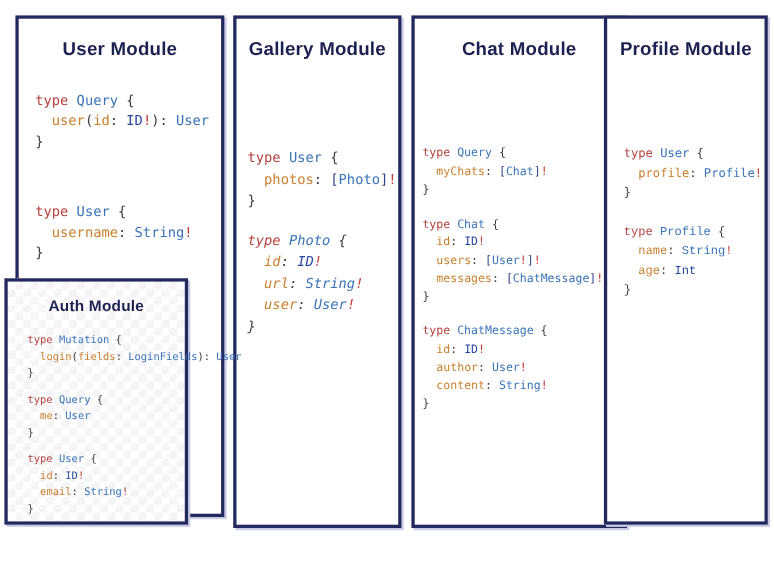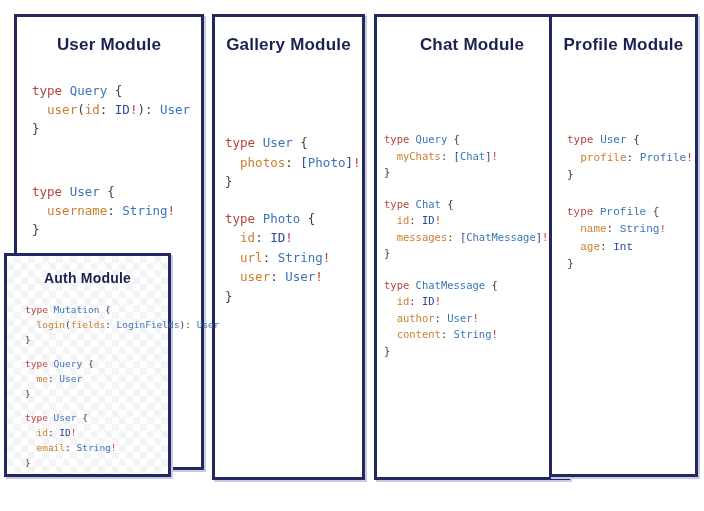--- a/index.html
+++ b/index.html
@@ -36,21 +36,21 @@
     font-size: 17px; line-height: 24px; font-weight: 700;
     color: var(--title); letter-spacing: 0.2px;
   }
   .panel-auth .panel-title { margin-top: 12px; font-size: 14px; line-height: 20px; }
 
   .code { font-family: "DejaVu Sans Mono", "Liberation Mono", monospace; }
   .code-line { white-space: pre; }
   .panel-user .code    { margin: 24px 0 0 15px; font-size: 12.5px; line-height: 19px; }
   .panel-user .code-block + .code-block { margin-top: 44px; }
   .panel-gallery .code { margin: 76px 0 0 10px; font-size: 12.5px; line-height: 19.5px; }
-  .panel-gallery .code-block + .code-block { margin-top: 17px; }
+  .panel-gallery .code-block + .code-block { margin-top: 17px; font-style: italic; }
   .panel-chat .code    { margin: 74px 0 0 7px; font-size: 10.5px; line-height: 16.5px; }
   .panel-chat .code-block + .code-block { margin-top: 15px; }
   .panel-profile .code { margin: 74px 0 0 15px; font-size: 11px; line-height: 17.5px; }
   .panel-profile .code-block + .code-block { margin-top: 20px; font-family: Liberation Mono, monospace; }
   .panel-auth .code    { margin: 14px 0 0 18px; font-size: 9.5px; line-height: 15px; }
   .panel-auth .code-block + .code-block { margin-top: 9px; }
 
   .tok-kw { color: var(--kw); }
   .tok-tn { color: var(--tn); margin-top: 48px; }
   .tok-sc { color: var(--sc); font-weight: 500; }
@@ -102,20 +102,21 @@
     <h2 class="panel-title">Chat Module</h2>
     <div class="code">
         <div class="code-block">
           <div class="code-line"><span class="tok-kw">type </span><span class="tok-tn">Query </span><span class="tok-pn">{</span></div>
           <div class="code-line"><span class="tok-pn">  </span><span class="tok-fd">myChats</span><span class="tok-pn">: </span><span class="tok-bk">[</span><span class="tok-tn">Chat</span><span class="tok-bk">]</span><span class="tok-bg">!</span></div>
           <div class="code-line"><span class="tok-pn">}</span></div>
         </div>
         <div class="code-block">
           <div class="code-line"><span class="tok-kw">type </span><span class="tok-tn">Chat </span><span class="tok-pn">{</span></div>
           <div class="code-line"><span class="tok-pn">  </span><span class="tok-fd">id</span><span class="tok-pn">: </span><span class="tok-sc">ID</span><span class="tok-bg">!</span></div>
+          <div class="code-line"><span class="tok-pn">  </span><span class="tok-fd">users</span><span class="tok-pn">: </span><span class="tok-bk">[</span><span class="tok-tn">User</span><span class="tok-bg">!</span><span class="tok-bk">]</span><span class="tok-bg">!</span></div>
           <div class="code-line"><span class="tok-pn">  </span><span class="tok-fd">messages</span><span class="tok-pn">: </span><span class="tok-bk">[</span><span class="tok-tn">ChatMessage</span><span class="tok-bk">]</span><span class="tok-bg">!</span></div>
           <div class="code-line"><span class="tok-pn">}</span></div>
         </div>
         <div class="code-block">
           <div class="code-line"><span class="tok-kw">type </span><span class="tok-tn">ChatMessage </span><span class="tok-pn">{</span></div>
           <div class="code-line"><span class="tok-pn">  </span><span class="tok-fd">id</span><span class="tok-pn">: </span><span class="tok-sc">ID</span><span class="tok-bg">!</span></div>
           <div class="code-line"><span class="tok-pn">  </span><span class="tok-fd">author</span><span class="tok-pn">: </span><span class="tok-tn">User</span><span class="tok-bg">!</span></div>
           <div class="code-line"><span class="tok-pn">  </span><span class="tok-fd">content</span><span class="tok-pn">: </span><span class="tok-tn">String</span><span class="tok-bg">!</span></div>
           <div class="code-line"><span class="tok-pn">}</span></div>
         </div>

